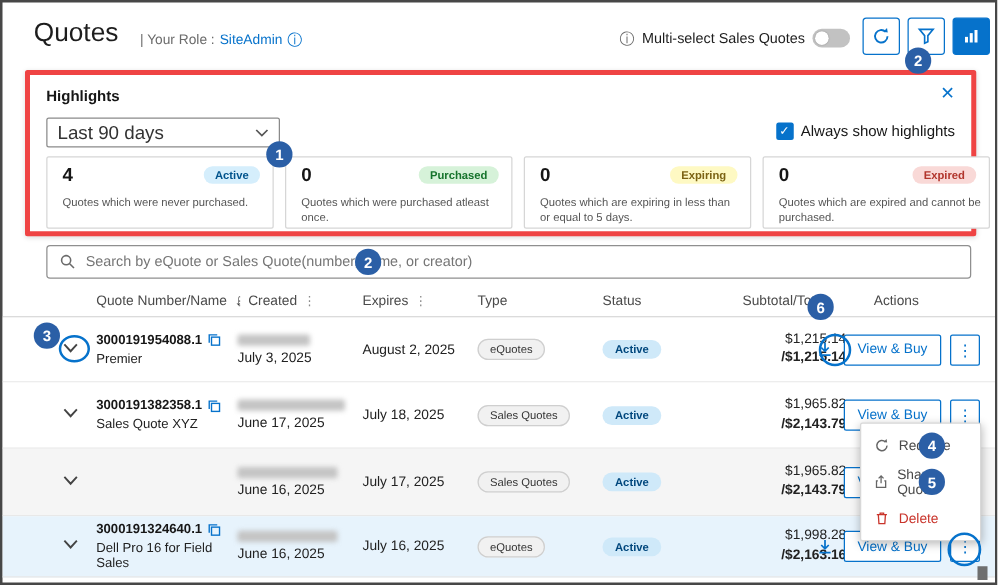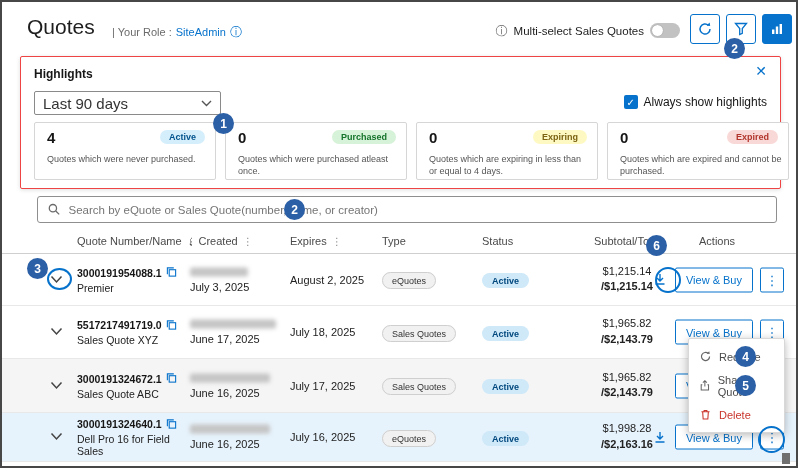--- a/index.html
+++ b/index.html
@@ -12,21 +12,21 @@
   .role-link { color:#0672cb; }
   .info-glyph { color:#0672cb; font-size:12px; line-height:1; }
   .ms-group { position:absolute; right:116px; top:21px; display:flex; align-items:center; gap:6px; font-size:11.5px; color:#1d1d1d; }
   .info-gray { color:#6b6b6b; font-size:12px; line-height:1; }
   .toggle { width:30px; height:15px; border-radius:8px; background:#c2c2c2; position:relative; }
   .toggle .knob { position:absolute; left:2px; top:2px; width:11px; height:11px; border-radius:50%; background:#fff; box-shadow:0 0 1px rgba(0,0,0,.4); }
   .iconbtn { position:absolute; top:12px; width:30px; height:30px; border:1px solid #0672cb; background:#fff; border-radius:3px; display:flex; align-items:center; justify-content:center; cursor:pointer; }
   .btn-refresh { left:688px; } .btn-filter { left:724px; } .btn-chart { left:760px; background:#0672cb; border-color:#0672cb; }
 
   
-  .panel { position:absolute; left:18px; top:54px; width:761px; height:133px; border:1px solid #ef4444; border-radius:2px; background:#fff; box-shadow:0 1px 4px rgba(0,0,0,.13); }
+  .panel { position:absolute; left:18px; top:54px; width:761px; height:133px; border:4px solid #ef4444; border-radius:2px; background:#fff; box-shadow:0 1px 4px rgba(0,0,0,.13); }
   .panel-title { position:absolute; left:13px; top:10px; font-size:12px; font-weight:700; color:#161616; }
   .panel-close { position:absolute; right:13px; top:6px; color:#0672cb; font-size:14px; cursor:pointer; }
   .period { position:absolute; left:13px; top:34px; width:187px; height:24px; border:1px solid #8a8a8a; border-radius:2px; background:#fff; font-size:15px; color:#333; display:flex; align-items:center; justify-content:space-between; padding:0 8px; cursor:pointer; }
   .always { position:absolute; right:13px; top:38px; display:flex; align-items:center; gap:6px; font-size:12px; color:#161616; }
   .checkbox { width:14px; height:14px; background:#0672cb; border-radius:2px; color:#fff; font-size:10px; display:flex; align-items:center; justify-content:center; cursor:pointer; }
   .cards { position:absolute; left:13px; top:65px; display:flex; gap:9px; }
   .card { width:182px; height:58px; border:1px solid #d6d6d6; border-radius:2px; background:#fff; position:relative; }
   .card .count { position:absolute; left:12px; top:6px; font-size:15px; font-weight:700; color:#161616; }
   .card .badge { position:absolute; right:10px; top:7px; font-size:9px; font-weight:700; padding:2px 9px; border-radius:9px; }
   .b-active    { background:#d5eefc; color:#00538c; }
@@ -55,21 +55,21 @@
   .c-num { left:75px; width:112px; }
   .qnum { font-weight:700; font-size:10.5px; color:#161616; display:flex; align-items:center; gap:4px; }
   .qname { font-size:10.5px; margin-top:3px; color:#222; }
   .c-created { left:188px; }
   .blurline { height:9px; background:#c4c4c4; filter:blur(2px); border-radius:2px; margin-bottom:4px; }
   .c-expires { left:288px; }
   .c-type { left:380px; }
   .pill-type { font-size:9px; background:#f1f1f1; border:1px solid #cfcfcf; color:#333; padding:2.5px 9px; border-radius:9px; white-space:nowrap; }
   .c-status { left:480px; }
   .pill-status { font-size:9px; font-weight:700; background:#cfe9f9; color:#00477d; padding:2.5px 10px; border-radius:9px; }
-  .c-sub { left:575px; width:100px; text-align:center; line-height:1.45; }
+  .c-sub { left:575px; width:100px; text-align:right; line-height:1.45; }
   .c-sub .t2 { font-weight:700; }
   .c-actions { left:640px; width:142px; display:flex; align-items:center; justify-content:flex-end; gap:7px; }
   .dl-btn { display:flex; align-items:center; cursor:pointer; }
   .vb-btn { height:25px; padding:0 10px; border:1px solid #0672cb; background:#fff; color:#0672cb; font-size:11px; border-radius:2px; font-family:inherit; cursor:pointer; }
   .kebab-btn { width:24px; height:25px; border:1px solid #0672cb; background:#fff; color:#0672cb; font-size:13px; border-radius:2px; cursor:pointer; line-height:1; }
 
   
   .menu { position:absolute; left:686px; top:336px; width:97px; background:#fff; border:1px solid #d8d8d8; border-radius:2px; box-shadow:0 2px 8px rgba(0,0,0,.28); padding:3px 0; z-index:5; }
   .menu-item { height:29px; display:flex; align-items:center; gap:7px; padding:0 10px; font-size:11px; color:#4a4a4a; cursor:pointer; }
   .menu-item.delete { color:#c9342b; }
@@ -142,21 +142,21 @@
         <div class="desc">Quotes which were never purchased.</div>
       </div>
       <div class="card">
         <div class="count">0</div>
         <div class="badge b-purchased">Purchased</div>
         <div class="desc">Quotes which were purchased atleast once.</div>
       </div>
       <div class="card">
         <div class="count">0</div>
         <div class="badge b-expiring">Expiring</div>
-        <div class="desc">Quotes which are expiring in less than or equal to 4 days.</div>
+        <div class="desc">Quotes which are expiring in less than or equal to 5 days.</div>
       </div>
       <div class="card">
         <div class="count">0</div>
         <div class="badge b-expired">Expired</div>
         <div class="desc">Quotes which are expired and cannot be purchased.</div>
       </div>
     </div>
   </div>
 
   <div class="search">
@@ -225,21 +225,21 @@
         <button class="kebab-btn">⋮</button>
       </div>
     </div>
 
     <div class="trow r1">
       <span class="cell c-chev"><svg width="13" height="9" viewBox="0 0 13 9">
             <path d="M1.5 1.5L6.5 7l5-5.5" fill="none" stroke="#444" stroke-width="1.5"></path>
           </svg></span>
       <div class="cell c-num">
         <div class="qnum">
-            <span>5517217491719.0</span>
+            <span>3000191382358.1</span>
             <svg width="11" height="11" viewBox="0 0 12 12">
               <rect x="3.5" y="3.5" width="7" height="7" fill="none" stroke="#0672cb" stroke-width="1.2"></rect>
               <path d="M1.5 8.5v-7h7" fill="none" stroke="#0672cb" stroke-width="1.2"></path>
             </svg>
           </div>
         <div class="qname">Sales Quote XYZ</div>
       </div>
       <div class="cell c-created">
           <div class="blurline" style="width:86px"></div>
           <div>June 17, 2025</div>
@@ -254,30 +254,20 @@
       <div class="cell c-actions">
         <button class="vb-btn">View &amp; Buy</button>
         <button class="kebab-btn">⋮</button>
       </div>
     </div>
 
     <div class="trow r2">
       <span class="cell c-chev"><svg width="13" height="9" viewBox="0 0 13 9">
             <path d="M1.5 1.5L6.5 7l5-5.5" fill="none" stroke="#444" stroke-width="1.5"></path>
           </svg></span>
-      <div class="cell c-num">
-        <div class="qnum">
-            <span>3000191324672.1</span>
-            <svg width="11" height="11" viewBox="0 0 12 12">
-              <rect x="3.5" y="3.5" width="7" height="7" fill="none" stroke="#0672cb" stroke-width="1.2"></rect>
-              <path d="M1.5 8.5v-7h7" fill="none" stroke="#0672cb" stroke-width="1.2"></path>
-            </svg>
-          </div>
-        <div class="qname">Sales Quote ABC</div>
-      </div>
       <div class="cell c-created">
           <div class="blurline" style="width:80px"></div>
           <div>June 16, 2025</div>
         </div>
       <div class="cell c-expires">July 17, 2025</div>
       <div class="cell c-type"><span class="pill-type">Sales Quotes</span></div>
       <div class="cell c-status"><span class="pill-status">Active</span></div>
       <div class="cell c-sub">
           <div>$1,965.82</div>
           <div class="t2">/$2,143.79</div>

